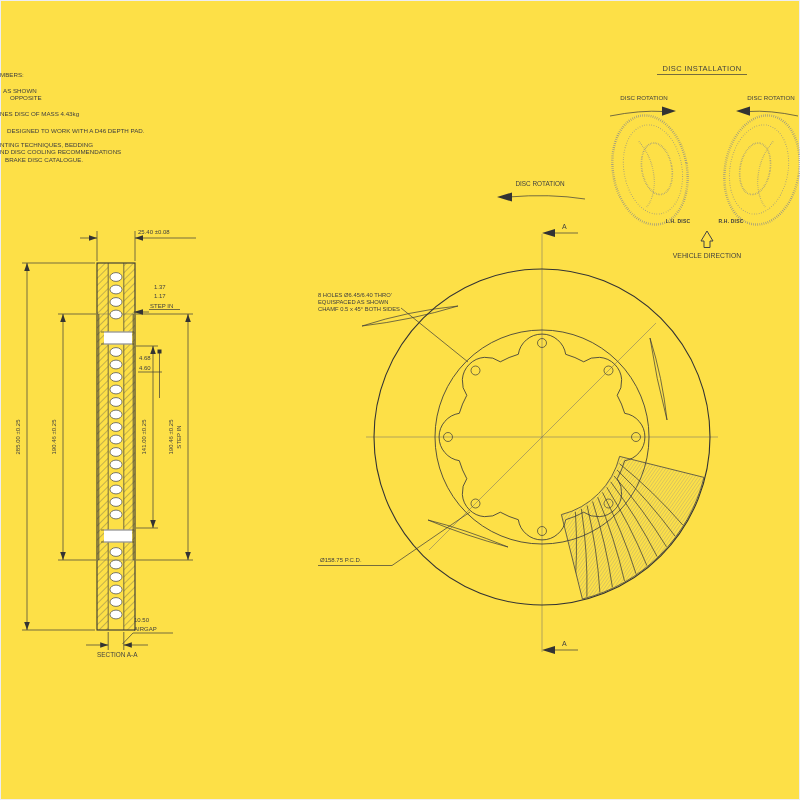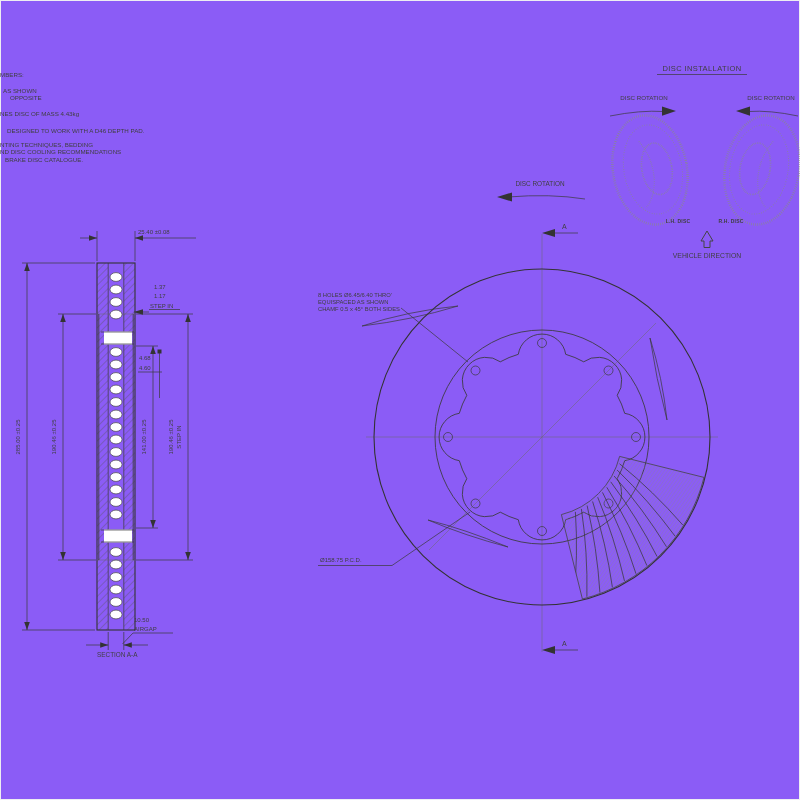--- a/index.html
+++ b/index.html
@@ -1,16 +1,16 @@
 <!DOCTYPE html>
 <html><head>
 <meta charset="utf-8">
 <style>
   html,body{margin:0;padding:0;background:#fdfdfe;}
-  #sheet{position:relative;width:800px;height:800px;background:#8b5cf6;overflow:hidden;}
+  #sheet{position:relative;width:800px;height:800px;background:#fde047;overflow:hidden;}
   svg{position:absolute;left:0;top:0;}
   text{font-family:"Liberation Sans","DejaVu Sans",sans-serif;fill:#3f3f3f;}
   .t58{font-size:5.8px;}
   .t6{font-size:6px;}
   .t62{font-size:6.2px;}
   .t64{font-size:6.4px;}
   .t68{font-size:6.8px;}
   .t7{font-size:7px;}
   .t75{font-size:7.5px;letter-spacing:.4px;}
   .t5b{font-size:5px;font-weight:bold;letter-spacing:.2px;}

